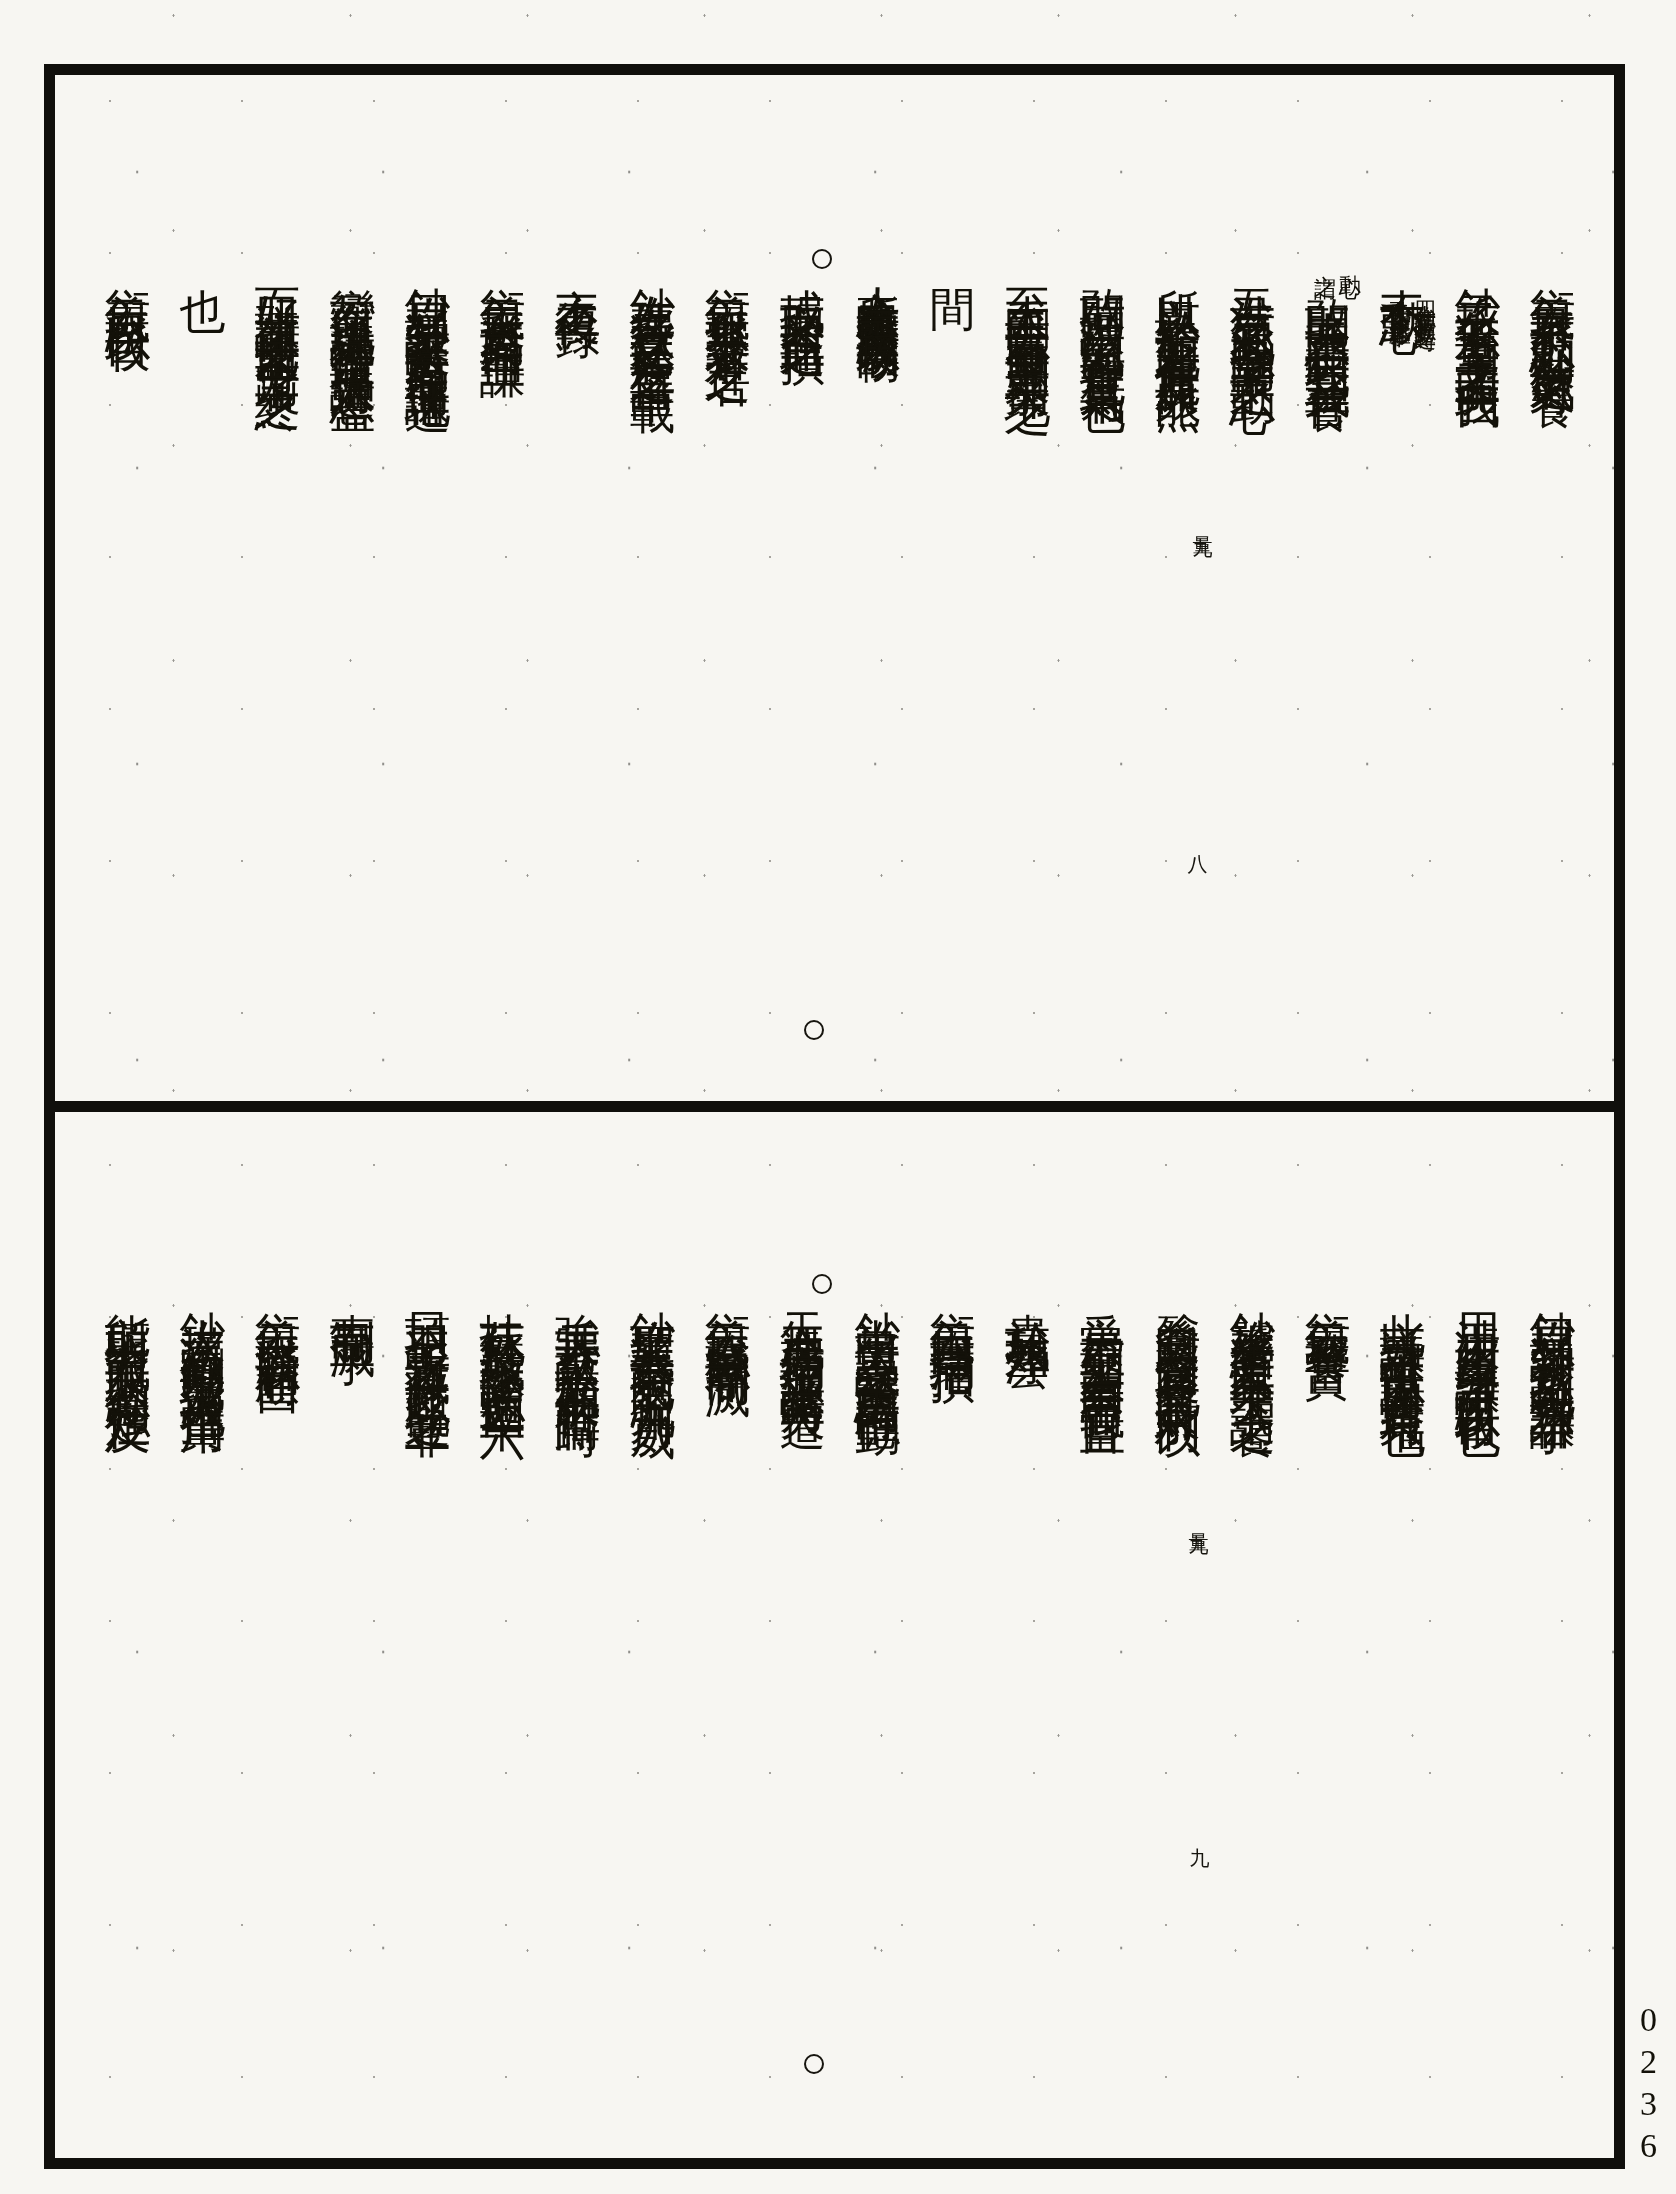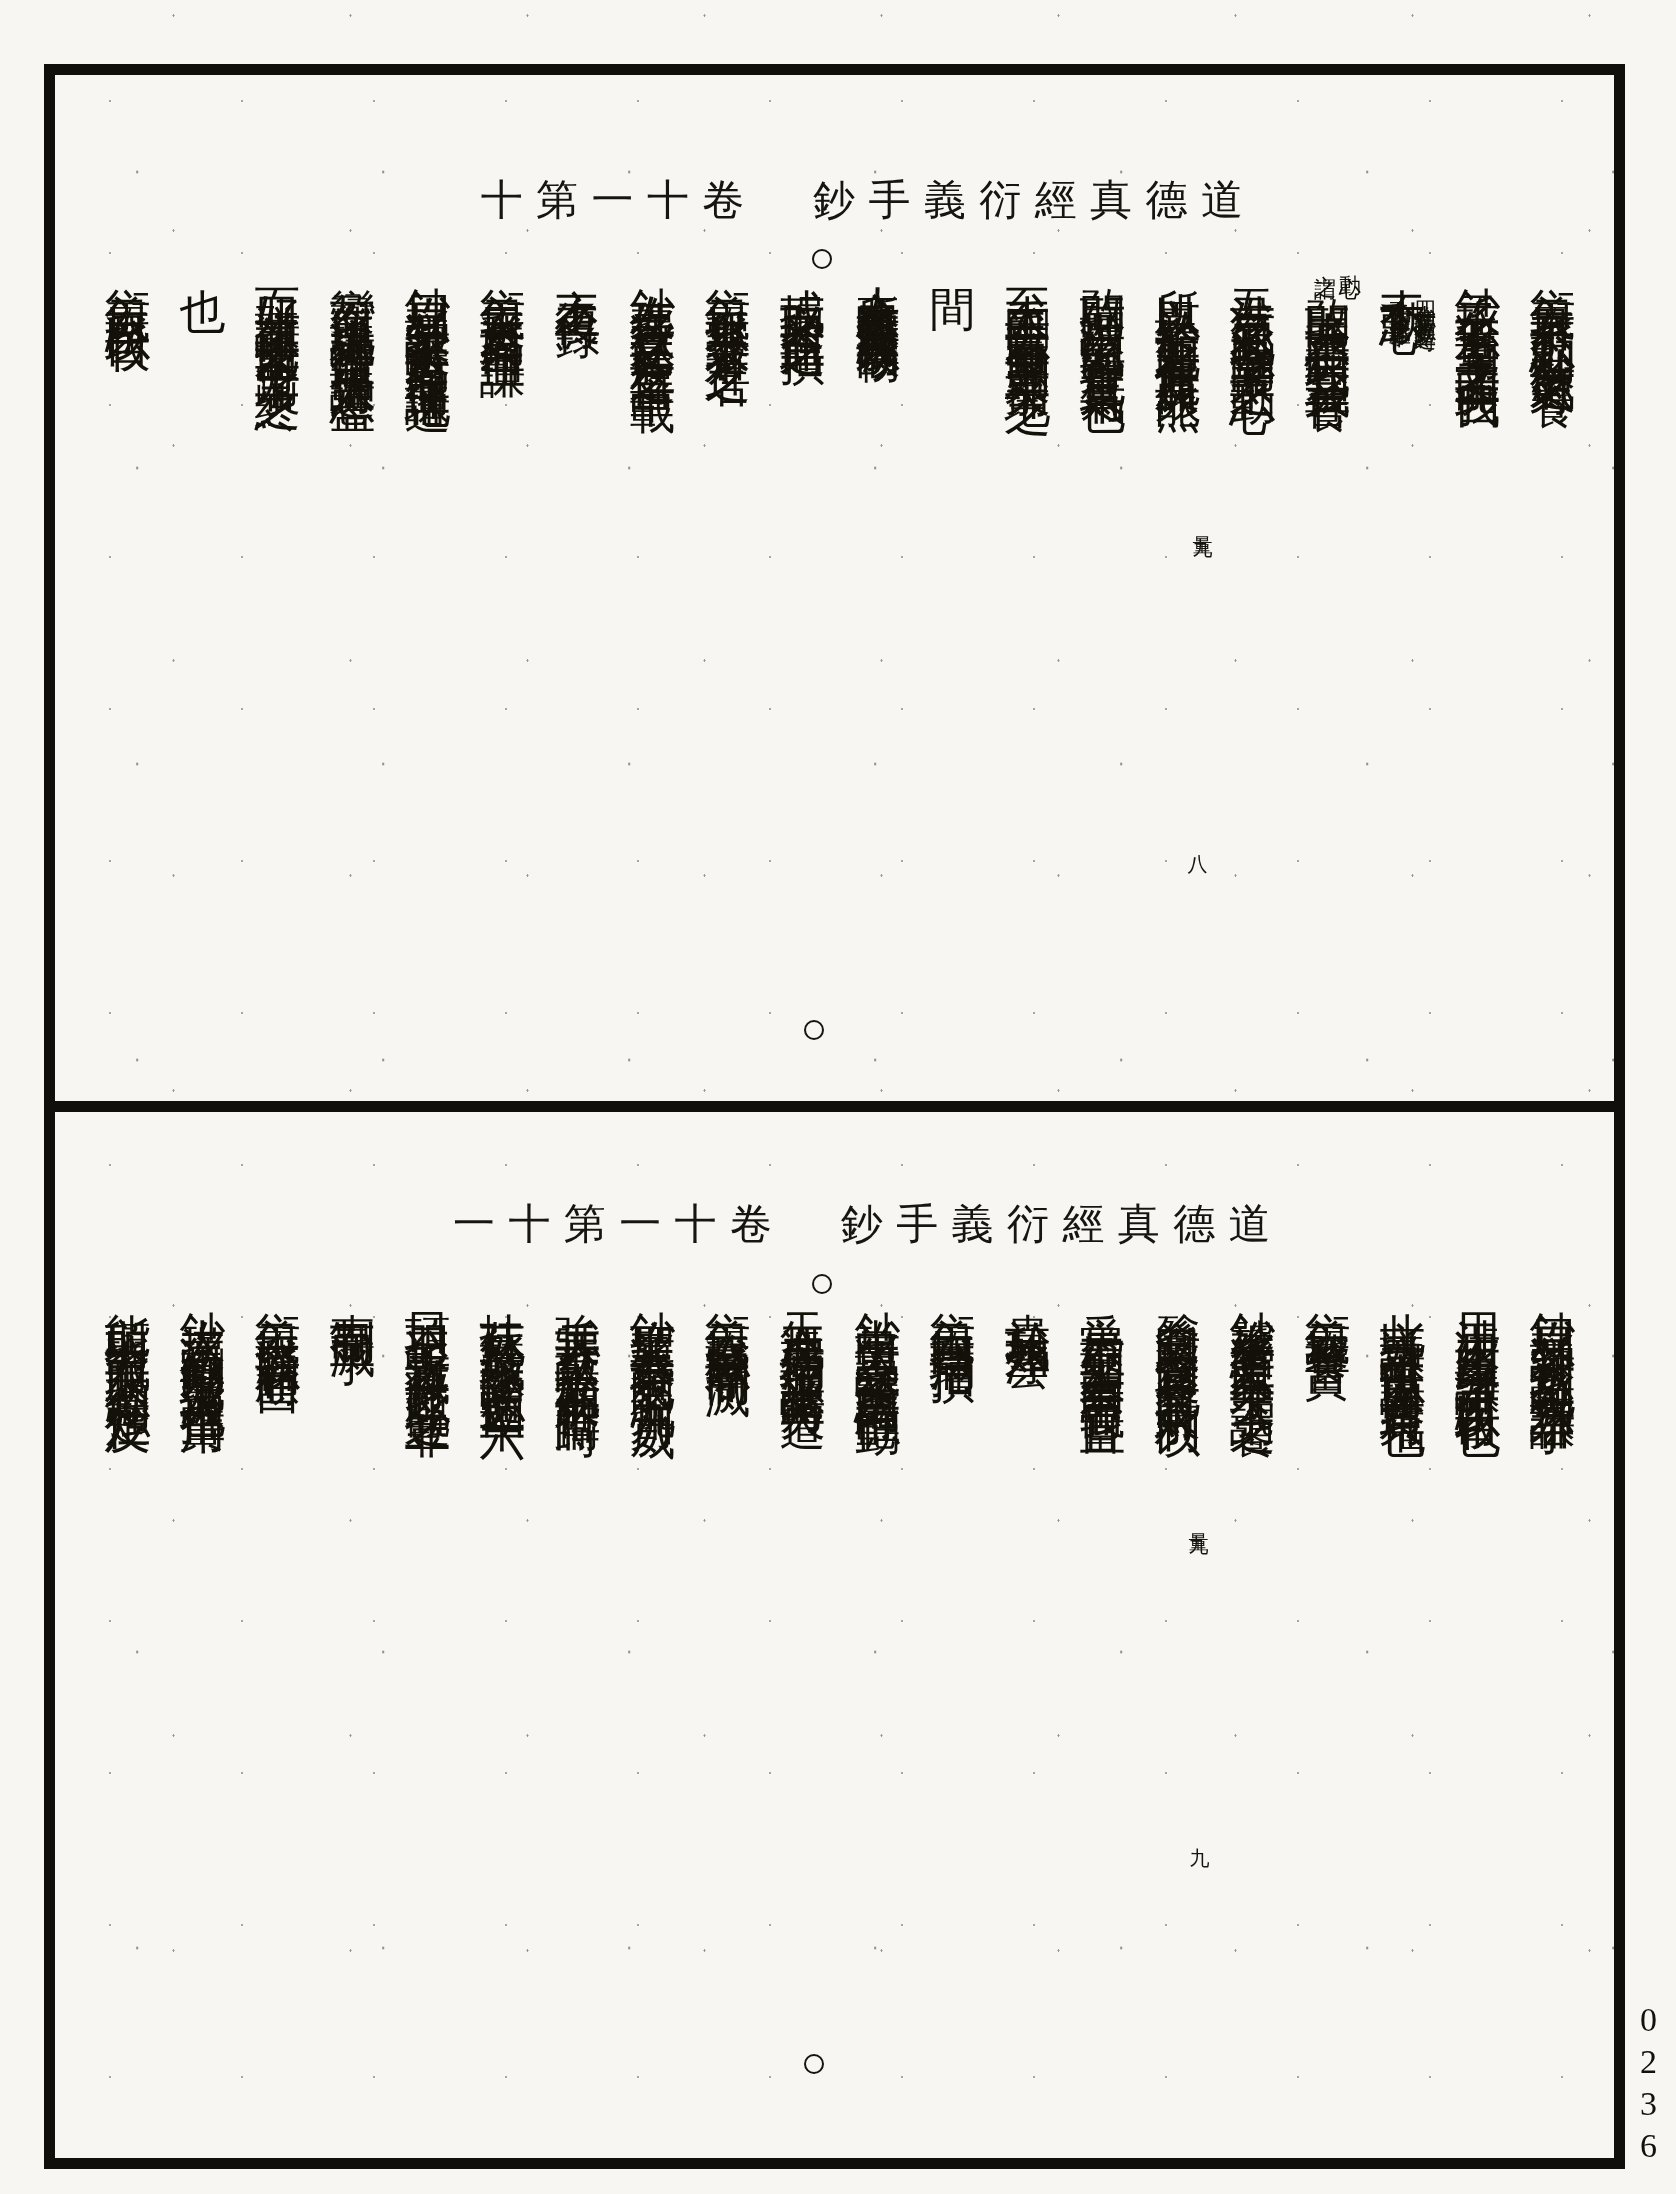--- a/index.html
+++ b/index.html
@@ -73,21 +73,20 @@
     font-family:"Liberation Serif",serif;
   }
 </style>
 </head>
 <body>
 
 <div class="frame">
   <div class="divider"></div>
 
   <div class="region region-top">
-    <div class="block-header">十第一十卷　鈔手義衍經真德道</div>
     <div class="cols-area">
         <div class="col"><span class="big">衍義云君子不動心則浩然之氣可養</span></div>
         <div class="col"><span class="big">鈔孟子公孫丑章句上之文孟子曰我四</span></div>
         <div class="col"><span class="big">十不動心</span><span class="note"><span class="nl">四十強仕君子遵明德立之時</span><span class="nl">孔子云四十而不惑亦孟子不</span></span></div>
         <div class="col"><span class="note"><span class="nl">動心</span><span class="nl">之謂</span></span><span class="big">敢問夫子惡乎長曰我知言我善養</span></div>
         <div class="col"><span class="big">吾浩然之氣此公孫丑問孟子之不動心</span></div>
         <div class="col"><span class="big">所以異於告子如此者有何所長而能然</span></div>
         <div class="col"><span class="big">敢問何謂浩然之氣曰難言也其爲氣也</span></div>
         <div class="col"><span class="big">至大至剛以直養而無害則塞乎天地之</span></div>
         <div class="col"><span class="big">間</span></div>
@@ -103,21 +102,20 @@
         <div class="col"><span class="big">也</span></div>
         <div class="col"><span class="big">衍義云卑以自牧</span></div>
         <div class="margin-mark" style="right: 401px; top: 268px;">量九</div>
         <div class="margin-mark" style="right: 406px; top: 587px;">八</div>
         <div class="divider-circle" style="right: 782px; top: -3.4px;"></div>
         <div class="divider-circle" style="right: 790px; top: 768px;"></div>
       </div>
   </div>
 
   <div class="region region-bottom">
-    <div class="block-header">一十第一十卷　鈔手義衍經真德道</div>
     <div class="cols-area">
         <div class="col"><span class="big">鈔周易謙卦初六爻辭也初六謙謙君子</span></div>
         <div class="col"><span class="big">用涉大川吉象曰謙謙君子卑以自牧也</span></div>
         <div class="col"><span class="big">此言謙謙君子常以謙卑而自養其福也</span></div>
         <div class="col"><span class="big">衍義云饕餮富貴</span></div>
         <div class="col"><span class="big">鈔饕餮者縉雲氏有不才子天下謂之饕</span></div>
         <div class="col"><span class="big">餮貪財曰饕貪食曰餮此言貪財求利以</span></div>
         <div class="col"><span class="big">爲富貴豈不知聖人有言曰不義而富且</span></div>
         <div class="col"><span class="big">貴於我如浮雲</span></div>
         <div class="col"><span class="big">衍義云書曰滿招損</span></div>

